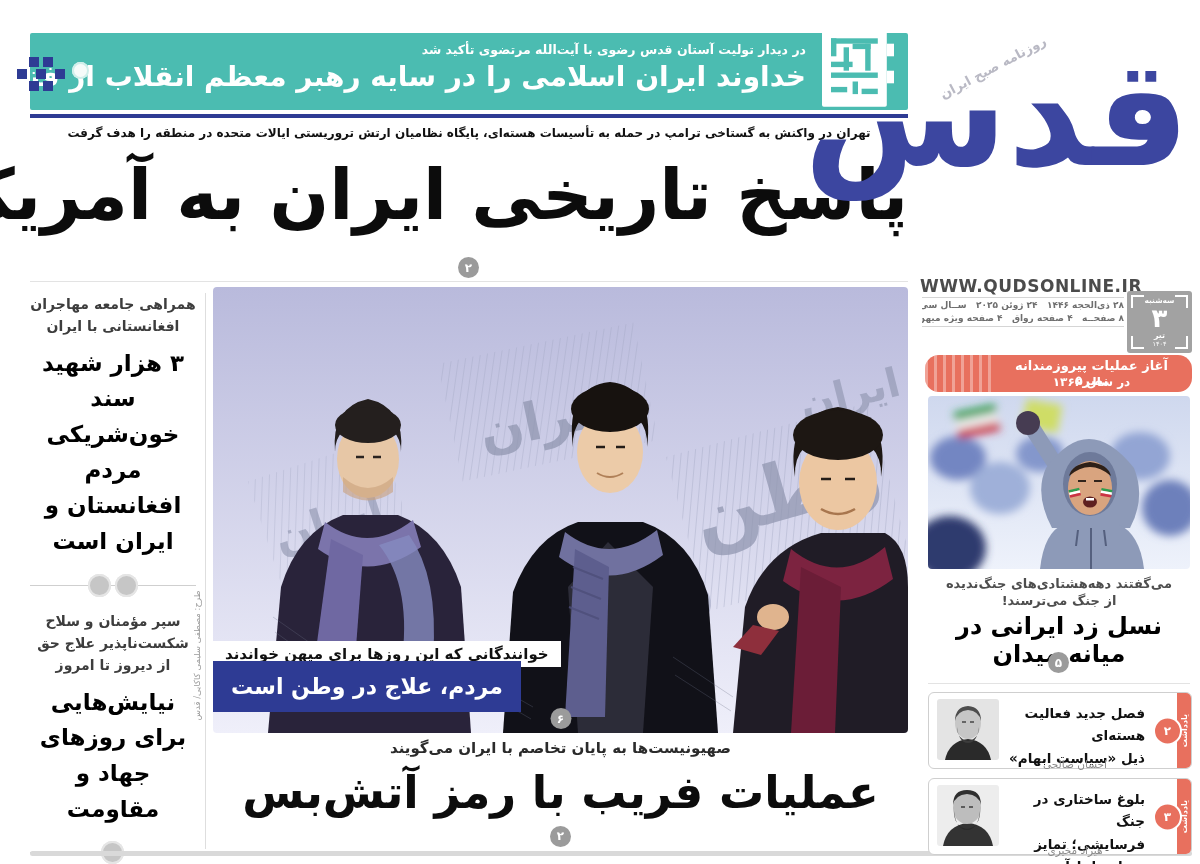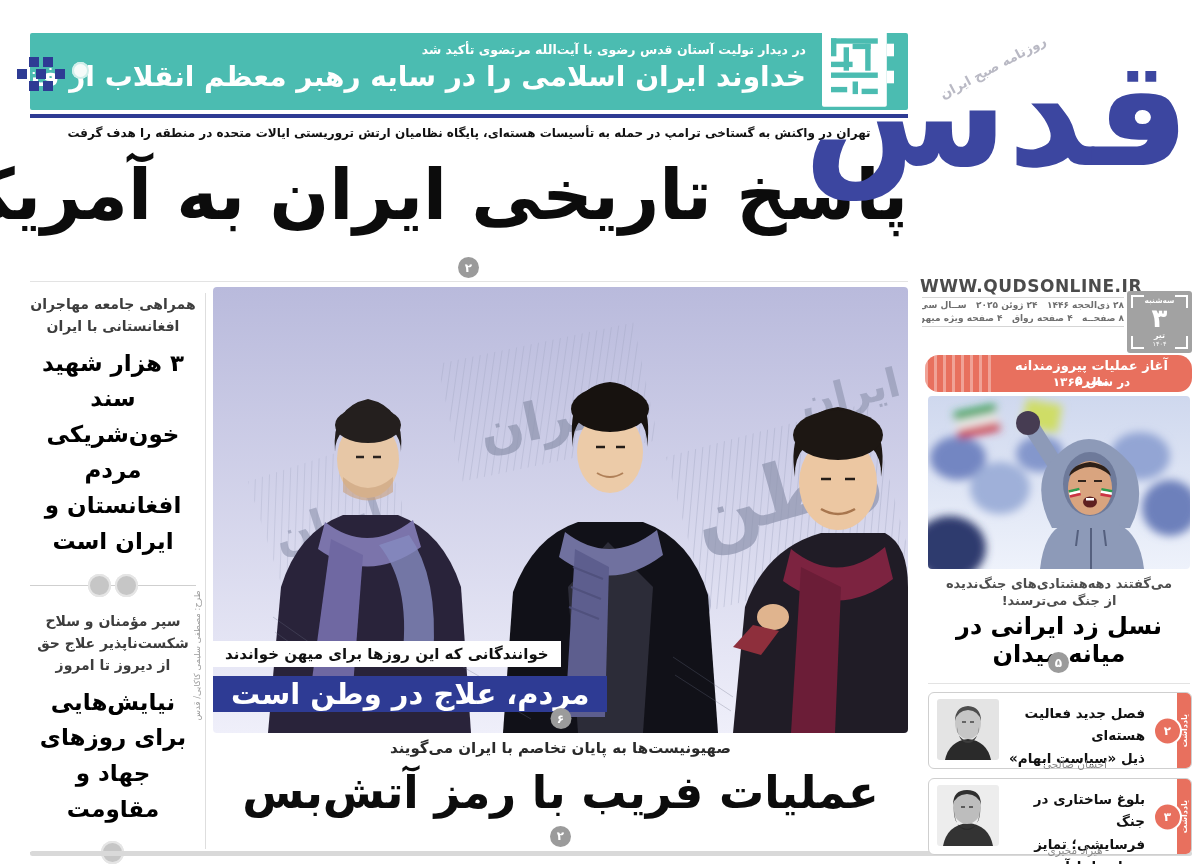--- a/index.html
+++ b/index.html
@@ -29,22 +29,22 @@
   .lc-headline{font-size:23px;color:#000;font-weight:bold;line-height:1.55;margin-top:8px;}
   .lc-divider{position:relative;height:24px;margin:14px 0 12px 0;}
   .lc-divider .line{position:absolute;left:0;right:0;top:11px;height:1px;background:#cfcfcf;}
   .seal{position:absolute;top:0;width:23px;height:23px;border-radius:50%;background:#c6c6c6;
         box-shadow:inset 0 0 0 2px rgba(255,255,255,.55);}
   .vert-div{left:205px;top:293px;width:1px;height:556px;background:#dedede;}
   
   .feature{left:213px;top:287px;width:695px;height:446px;border-radius:4px;overflow:hidden;}
   .cap-kicker{left:0;bottom:66px;background:#fff;color:#111;font-size:15px;font-weight:bold;
               padding:4px 12px;}
-  .cap-headline{left:0;bottom:21px;background:#2e3b94;color:#fff;font-size:29px;font-weight:bold;
-                padding:1px 18px;}
+  .cap-headline{left:0;bottom:21px;background:#2e3b94;color:#fff;font-size:22px;font-weight:bold;
+                padding:13px 18px;}
   .cap-pg{left:50%;bottom:4px;transform:translateX(-50%);}
   .credit{left:192px;top:723px;width:135px;transform:rotate(-90deg);transform-origin:0 0;
           font-size:8.5px;color:#9a9a9a;text-align:center;white-space:nowrap;}
   
   .bottom-story{left:213px;top:738px;width:695px;text-align:center;}
   .bs-kicker{font-size:15px;font-weight:bold;color:#2b2b2b;line-height:1.45;}
   .bs-headline{font-size:45px;font-weight:bold;color:#0c0c0c;letter-spacing:-1px;margin-top:6px;line-height:1.2;}
   .bs-pg{margin:6px auto 0 auto;}
   .bottom-bar{left:30px;top:851px;width:1162px;height:5px;background:#d9d9d9;border-radius:3px;}
   

